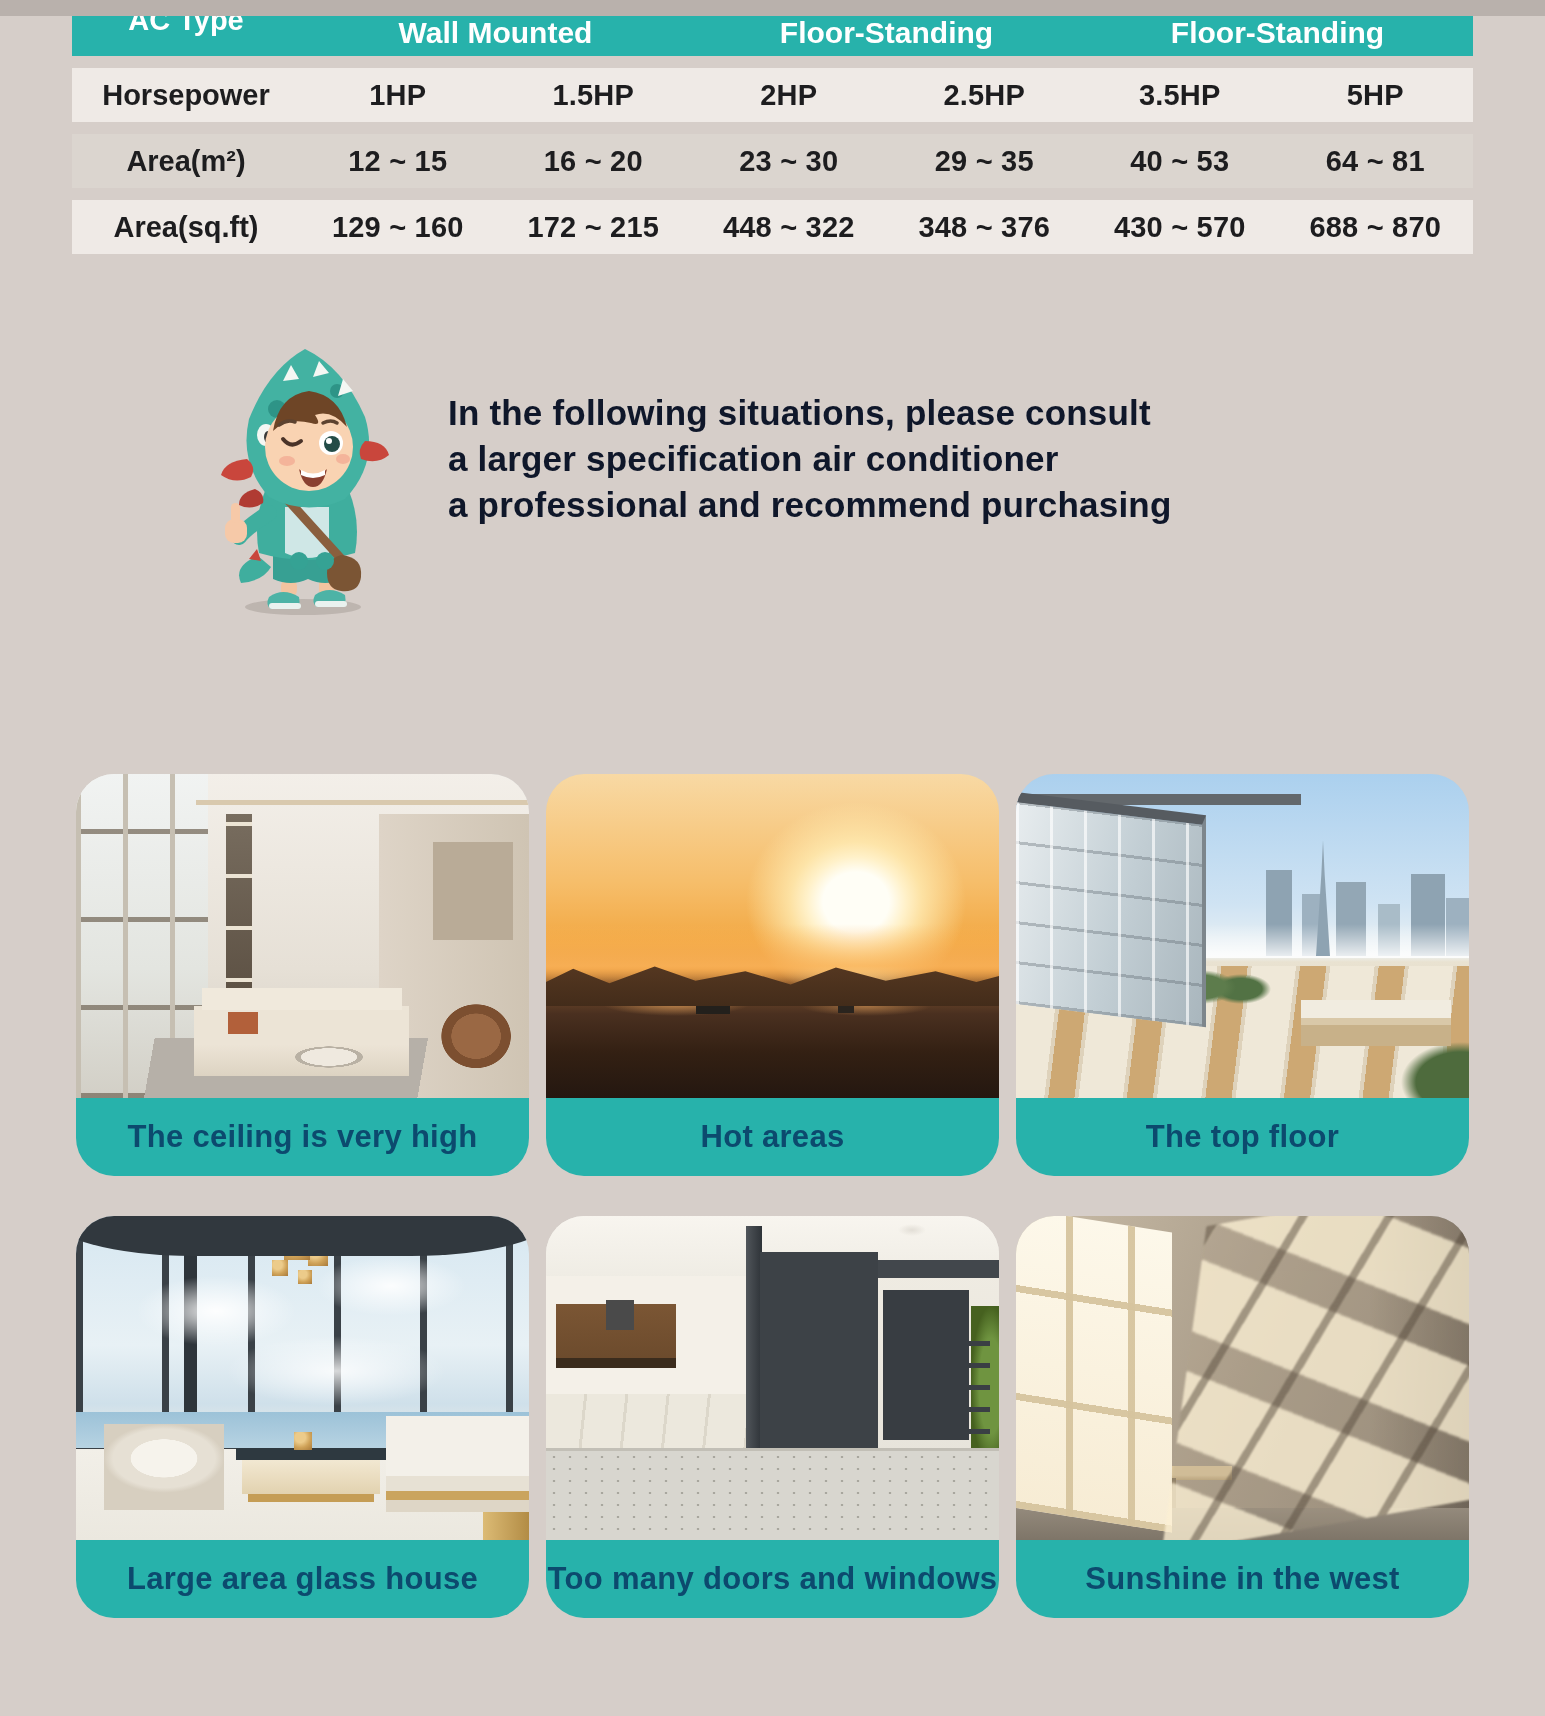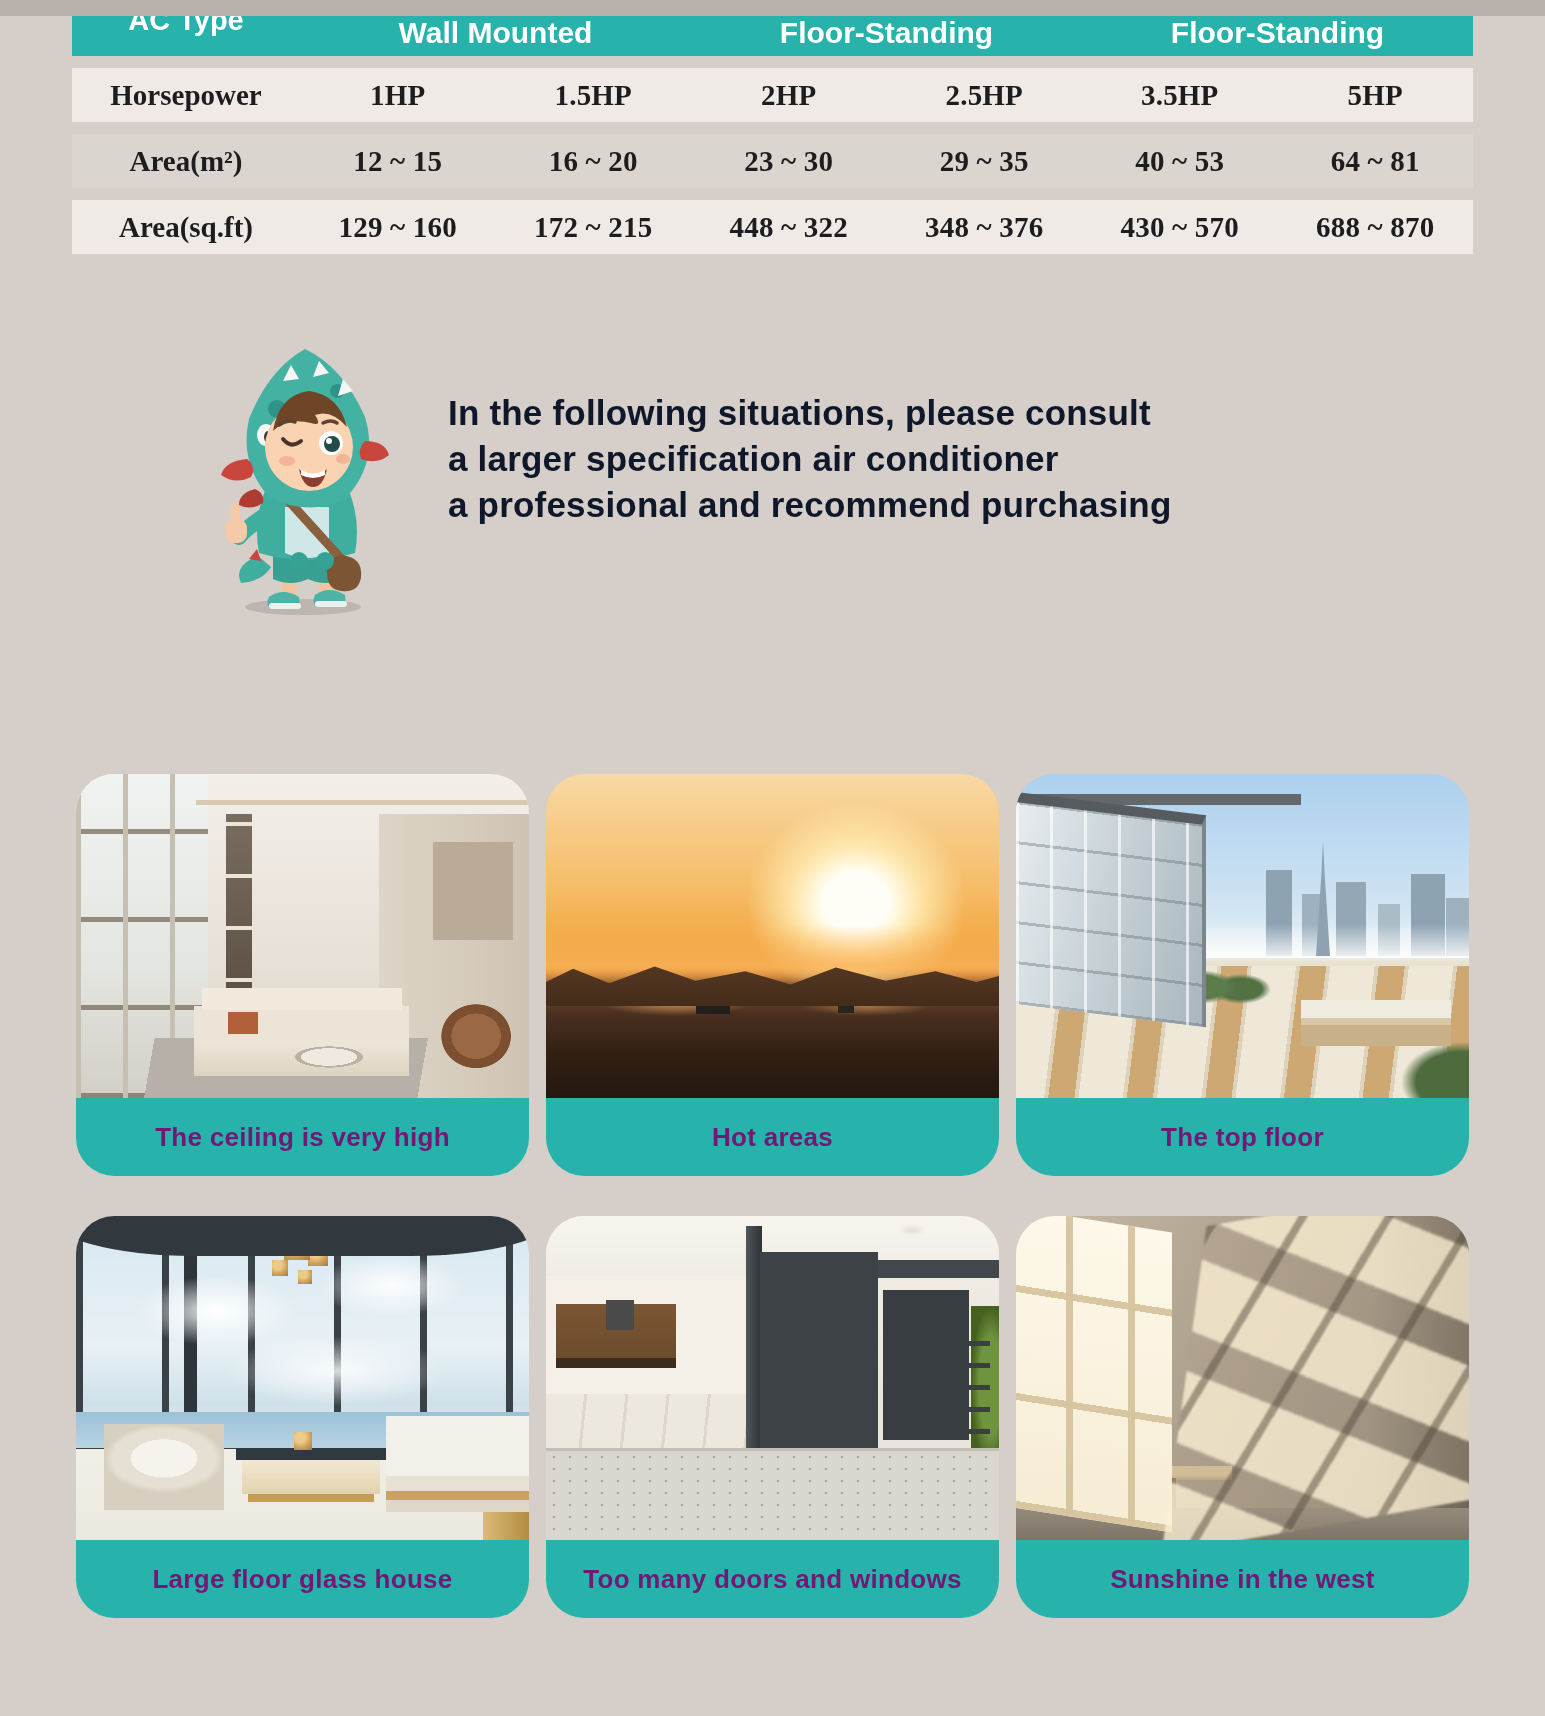--- a/index.html
+++ b/index.html
@@ -12,36 +12,36 @@
   *{box-sizing:border-box;}
   html,body{margin:0;padding:0;}
   body{background:#b9b1ac;font-family:"Liberation Sans","DejaVu Sans",sans-serif;}
   .page{position:relative;width:1545px;height:1716px;background:var(--page-bg);overflow:hidden;margin:16px auto;}
 
   
   .spec-table{position:absolute;left:72px;top:0;width:1401px;}
   .thead{position:relative;height:40px;background:var(--teal);overflow:hidden;display:flex;color:#fff;font-weight:700;}
   .thead .corner{flex:0 0 228px;text-align:center;font-size:29px;line-height:52px;margin-top:-22px;}
   .thead .group{flex:1 1 0;text-align:center;font-size:30px;line-height:52px;margin-top:-9px;}
-  .trow{position:absolute;left:0;display:flex;align-items:center;height:54px;width:1401px;color:var(--ink);font-weight:700;font-family:Liberation Serif, serif;}
+  .trow{position:absolute;left:0;display:flex;align-items:center;height:54px;width:1401px;color:var(--ink);font-weight:700;}
   .trow.r0{top:52px;background:var(--row-light);}
   .trow.r1{top:118px;background:var(--row-mid);}
   .trow.r2{top:184px;background:var(--row-light);}
   .trow .label{flex:0 0 228px;text-align:center;font-size:29px;}
   .trow .cell{flex:1 1 0;text-align:center;font-size:29px;letter-spacing:.2px;}
 
   
   .mascot{position:absolute;left:203px;top:315px;width:205px;height:285px;}
   .advice{position:absolute;left:448px;top:374px;width:860px;color:#0f172a;font-size:35px;line-height:46px;font-weight:700;letter-spacing:.2px;}
 
   
   .cards{position:absolute;left:76px;top:758px;width:1393px;display:grid;grid-template-columns:repeat(3,453px);grid-column-gap:17px;grid-row-gap:40px;}
   .card{width:453px;height:402px;border-radius:38px;overflow:hidden;display:flex;flex-direction:column;}
   .scene{position:relative;width:453px;height:324px;overflow:hidden;background:#ccc;}
-  .caption{height:78px;background:var(--teal);color:#701a75;display:flex;align-items:center;justify-content:center;font-size:26px;font-weight:700;letter-spacing:.3px;}
+  .caption{height:78px;background:var(--teal);color:#0c4a6e;display:flex;align-items:center;justify-content:center;font-size:31px;font-weight:700;letter-spacing:.3px;}
 
   
   .s1{
     background-image:
       radial-gradient(closest-side at 45% 35%, #9a6844 0 70%, #7c4f30 71% 98%, rgba(0,0,0,0) 100%),
       radial-gradient(closest-side, #efe9df 0 58%, #b9b1a4 59% 70%, rgba(0,0,0,0) 71%),
       linear-gradient(#b2603a,#b2603a),
       linear-gradient(#f0e9dc,#f0e9dc),
       linear-gradient(180deg,#ece4d6 0 55%, #ddd3c2 100%),
       linear-gradient(100deg, rgba(0,0,0,0) 0 6%, #b6b0a8 6% 94%, rgba(0,0,0,0) 94%),
@@ -368,21 +368,21 @@
         <div class="s3-glass"></div>
         <div class="s3-spire"></div>
       </div>
       <div class="caption">The top floor</div>
     </div>
 
     <div class="card">
       <div class="scene s4">
         <div class="s4-ceil"></div>
       </div>
-      <div class="caption">Large floor glass house</div>
+      <div class="caption">Large area glass house</div>
     </div>
 
     <div class="card">
       <div class="scene s5">
         <div class="s5-terrace"></div>
       </div>
       <div class="caption">Too many doors and windows</div>
     </div>
 
     <div class="card">

